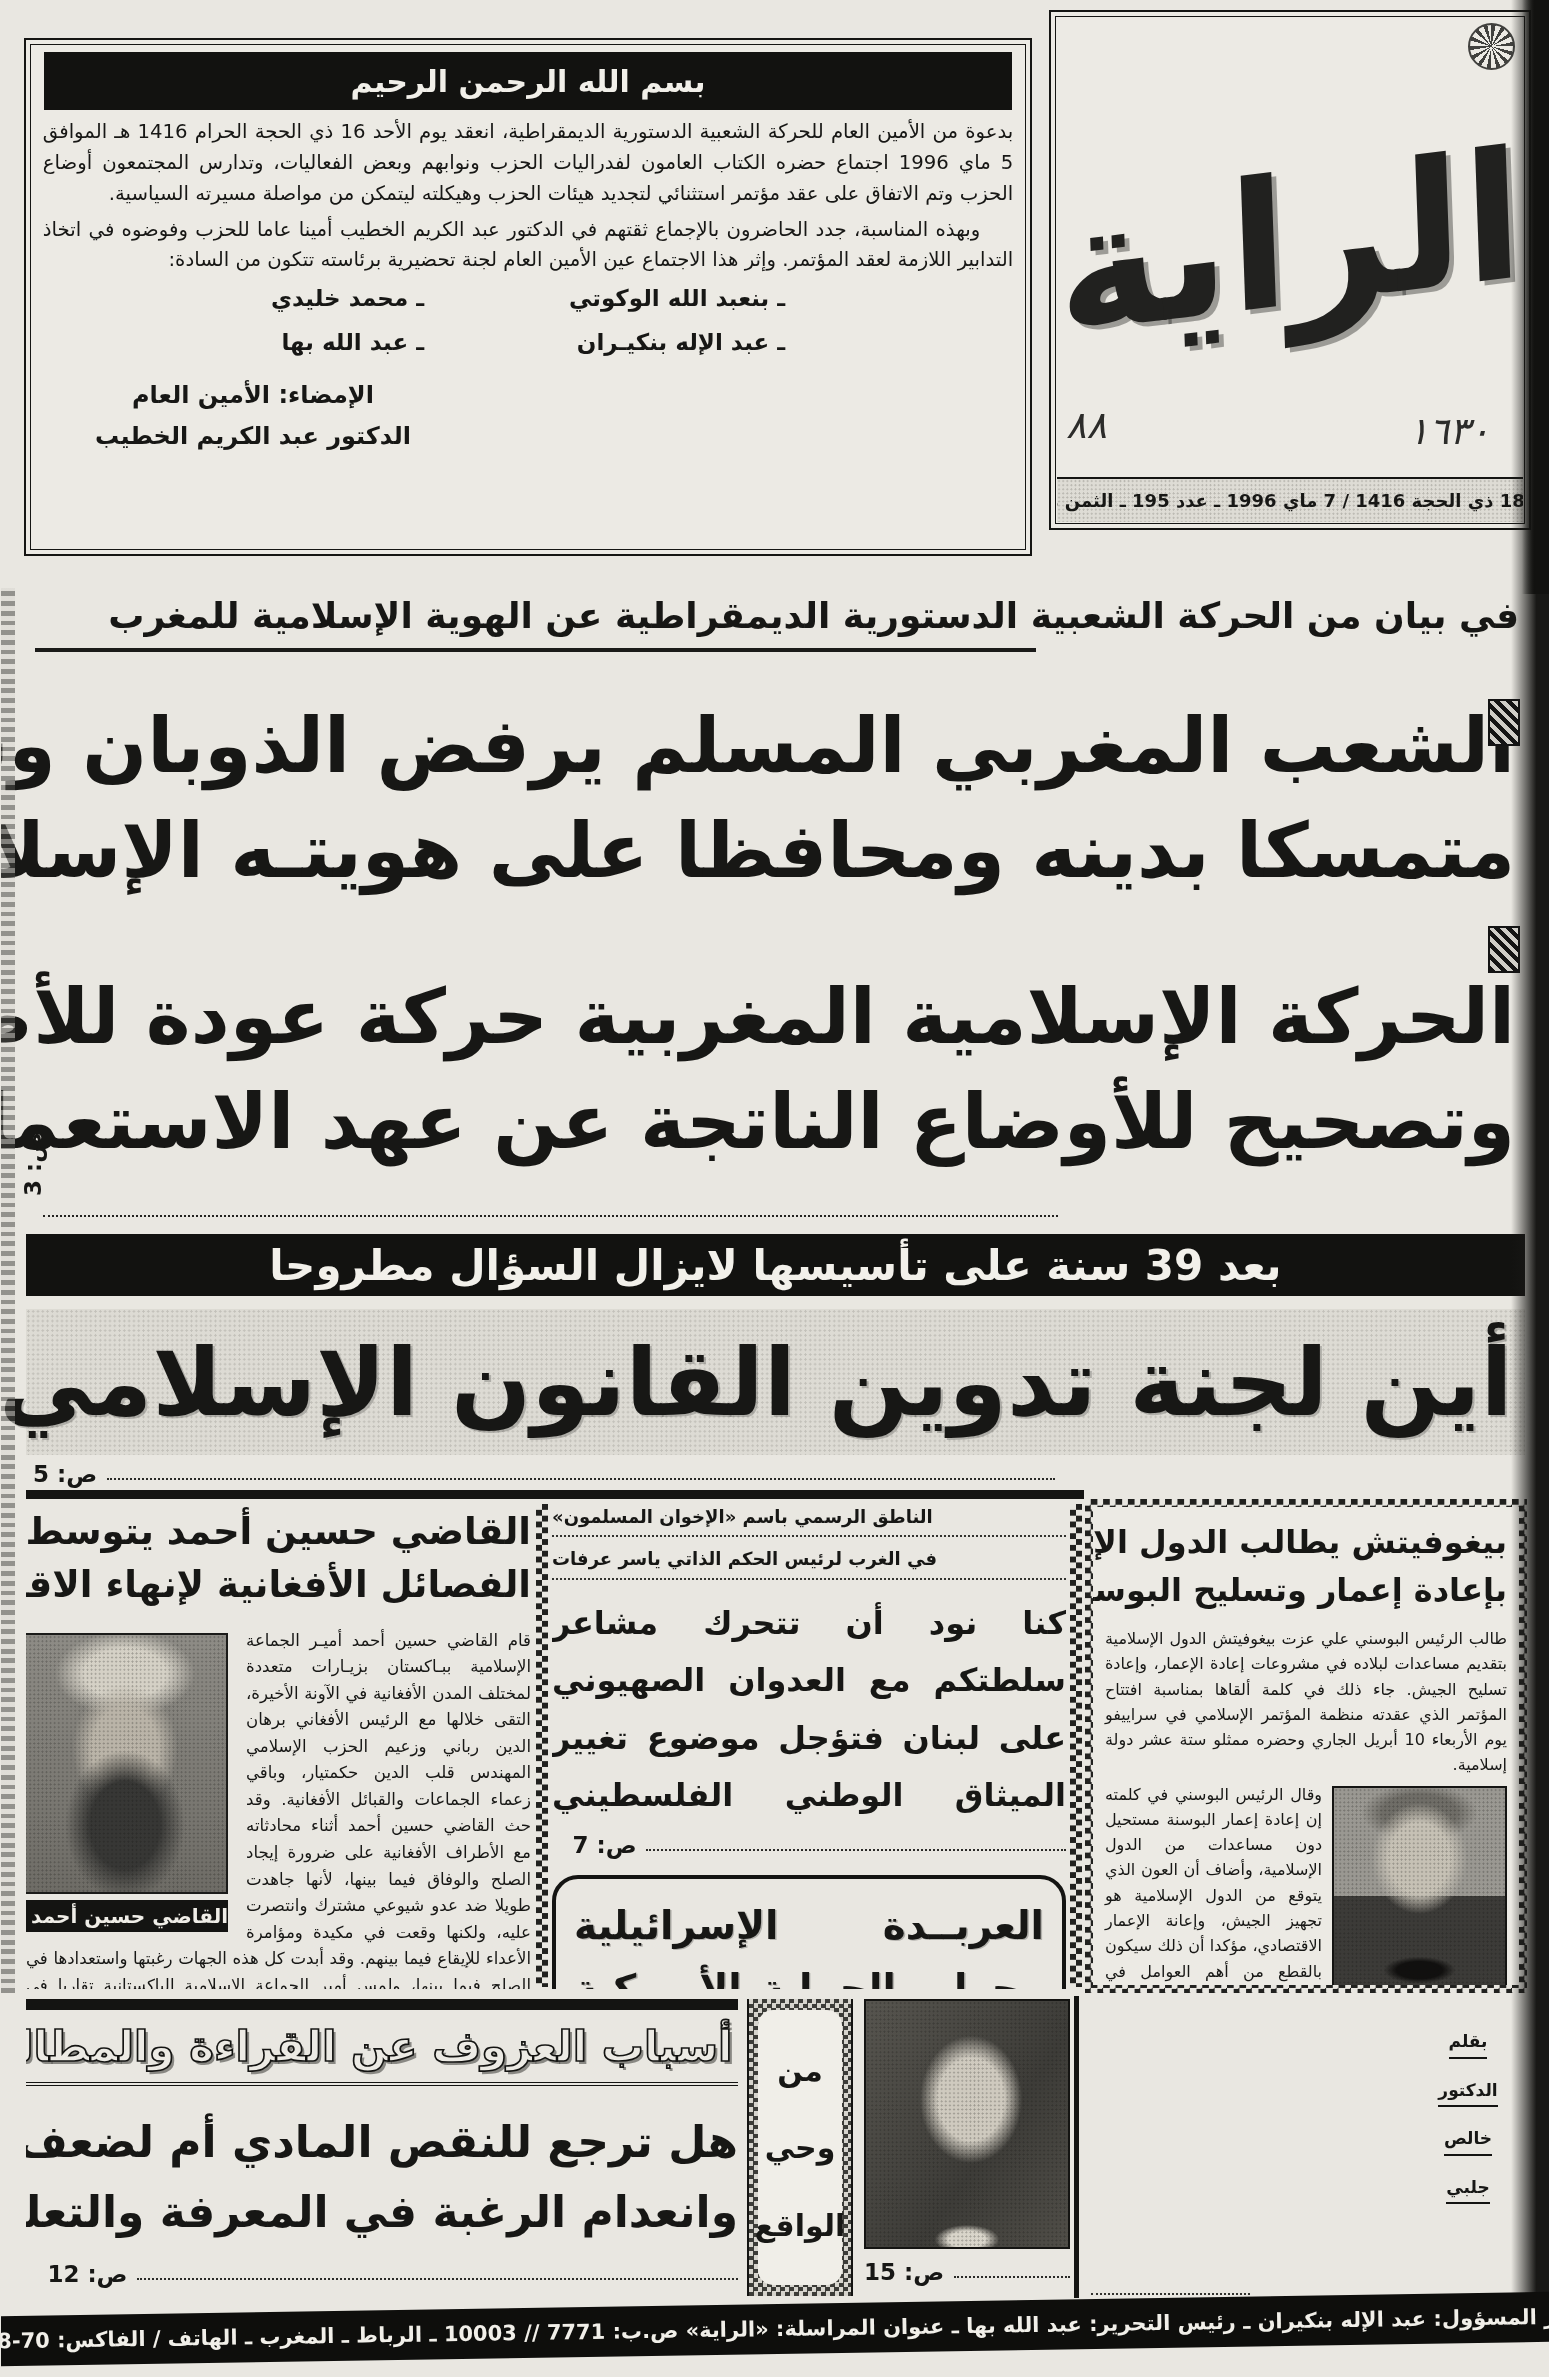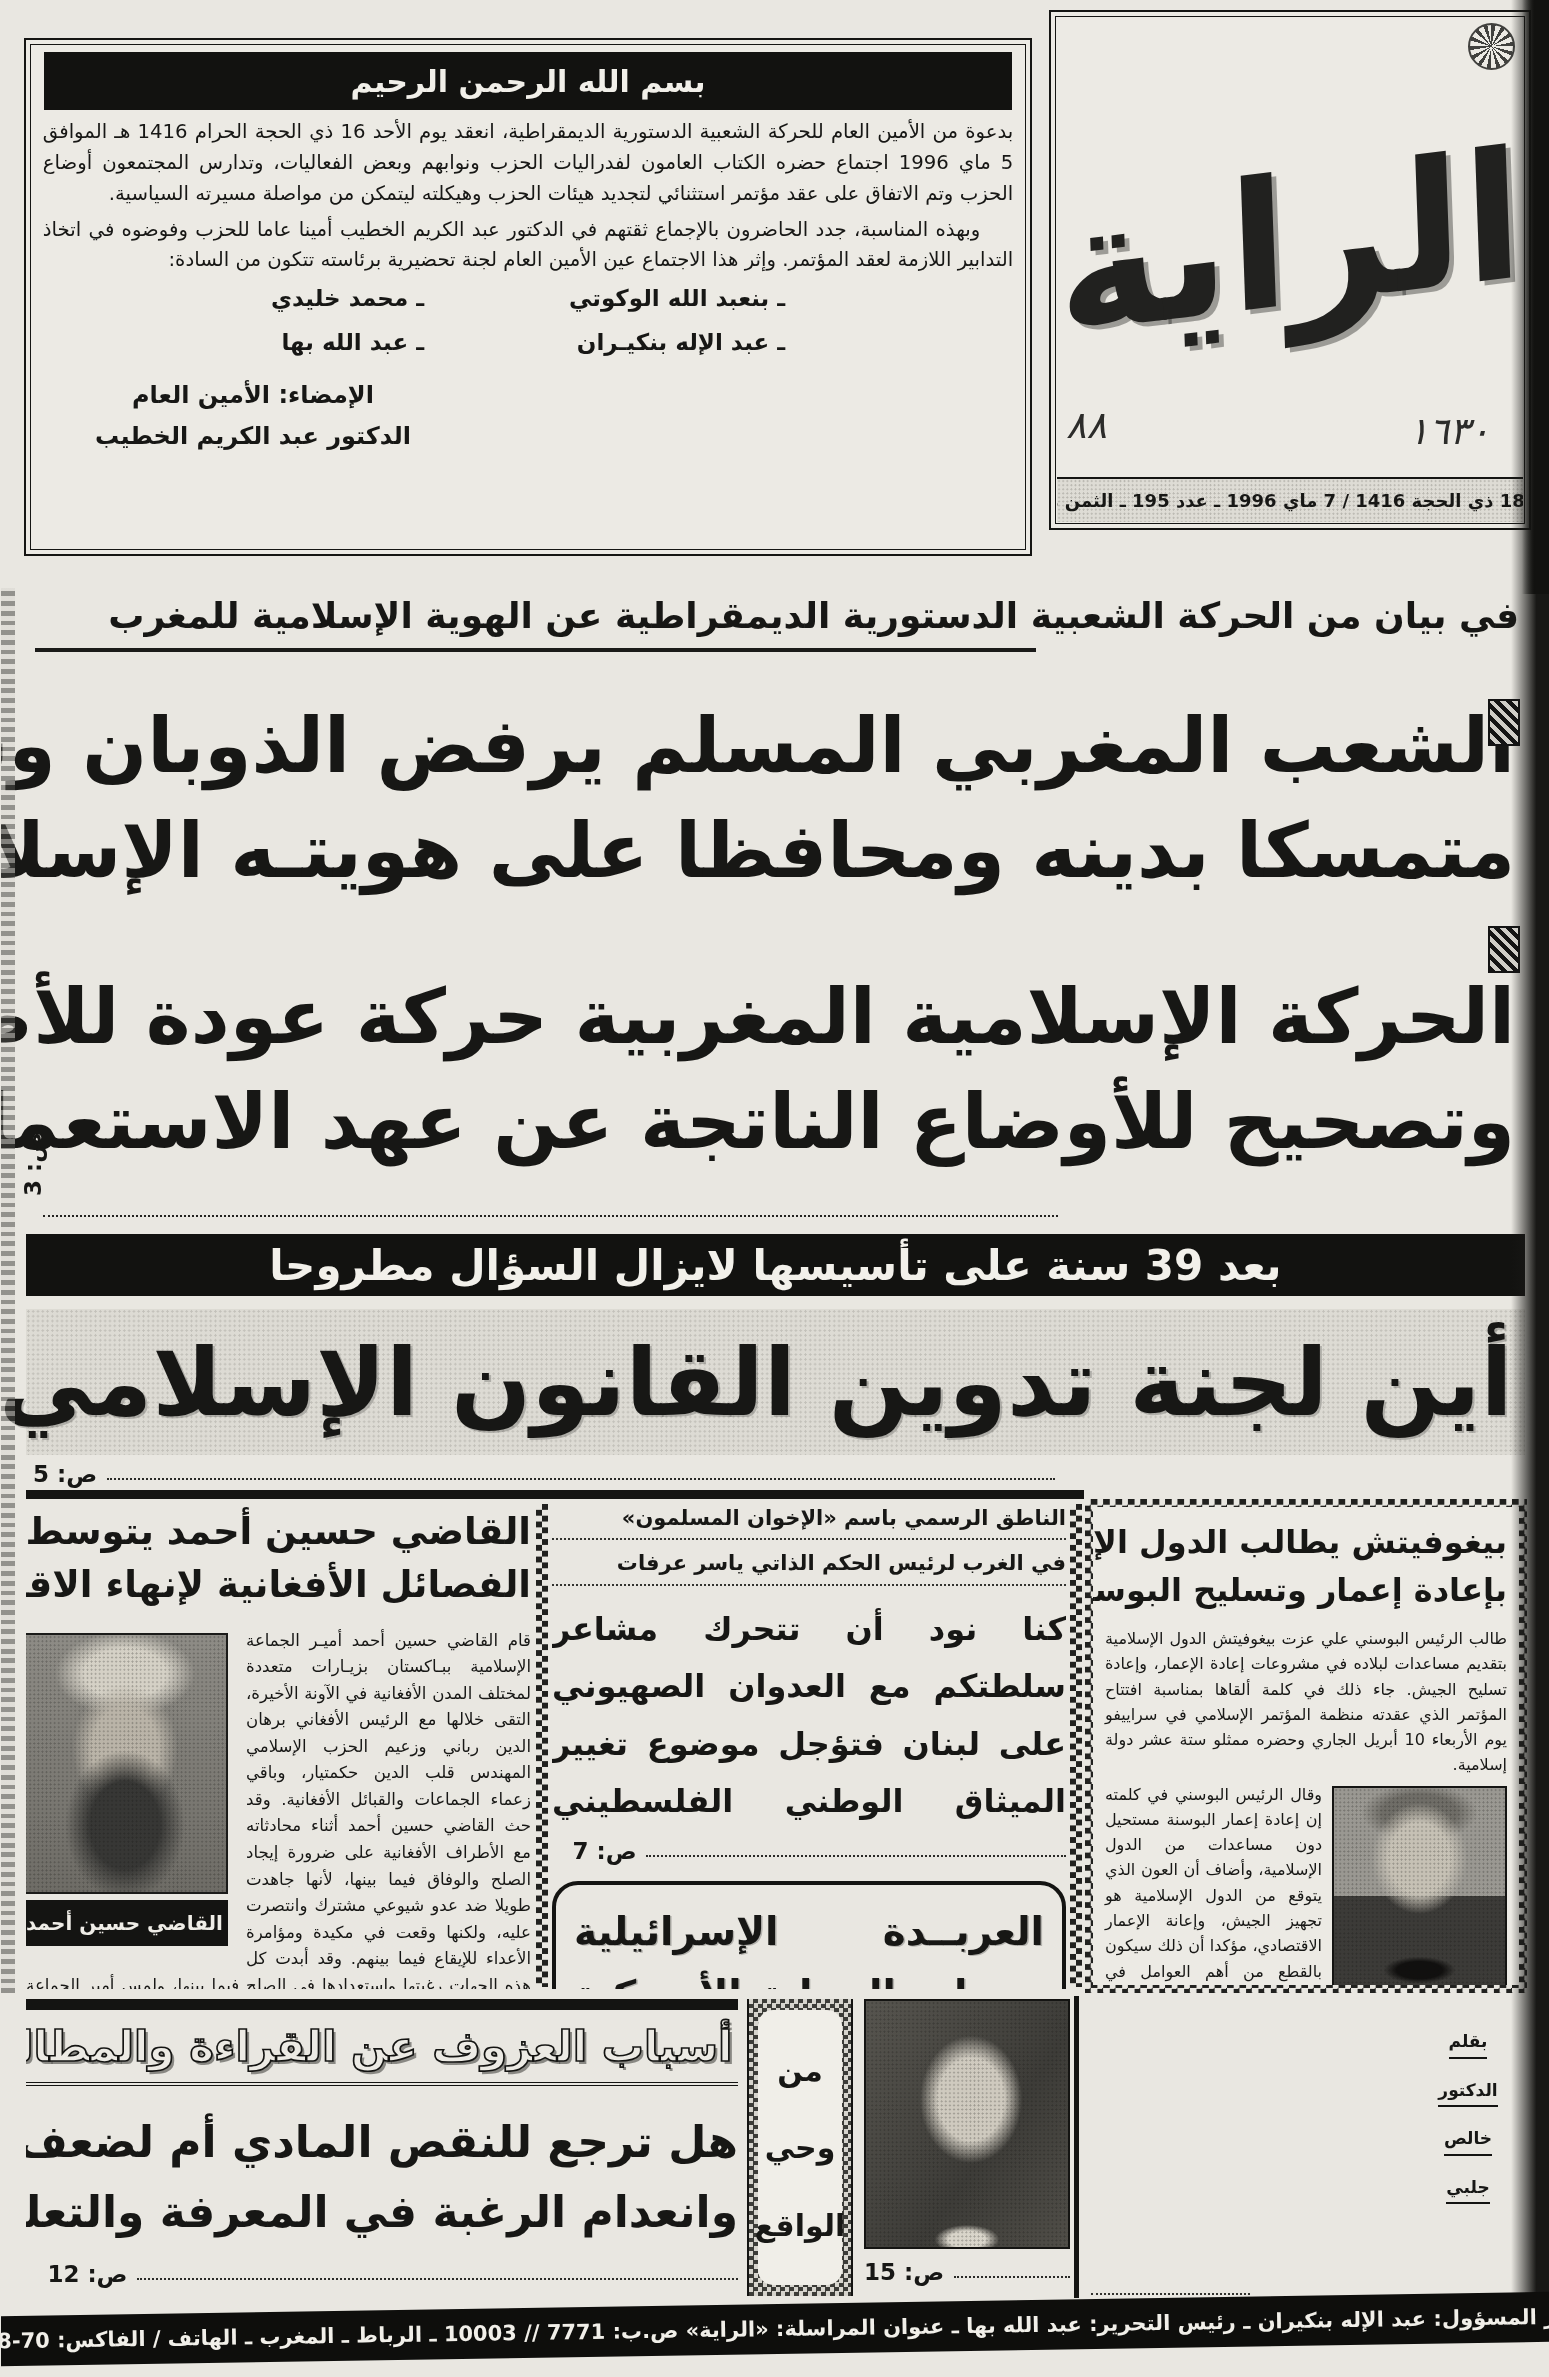--- a/index.html
+++ b/index.html
@@ -92,24 +92,24 @@
   .col-left{left:26px;width:505px;height:483px;}
   .cl-head{font-size:37px;font-weight:bold;line-height:1.42;text-align:justify;text-align-last:justify;}
   .cl-body{margin-top:16.6px;font-size:16.6px;line-height:1.6;text-align:justify;}
   .qadi-fig{float:left;width:202px;margin:5.5px 18px 4.1px 0;}
   .qadi-photo{width:202px;height:257px;border:2.8px solid #1b1b19;position:relative;overflow:hidden;
     background:
       radial-gradient(ellipse 83px 104px at 50% 74%,#373735 42%,rgba(55,55,53,0) 72%),
       radial-gradient(ellipse 72px 88px at 50% 44%,#bab4a8 46%,rgba(186,180,168,0) 73%),
       radial-gradient(ellipse 97px 59px at 50% 15%,#d5d1c6 42%,rgba(213,209,198,0) 72%),
       linear-gradient(180deg,#8e8c86,#6e6c66);}
-  .cap{margin-top:5.5px;background:#141412;color:#efede7;text-align:left;
-    font-size:20px;font-weight:bold;padding:7px 0;}
+  .cap{margin-top:5.5px;background:#141412;color:#efede7;text-align:right;
+    font-size:20px;font-weight:bold;padding:0 0;}
   .col-mid{left:552px;width:514px;height:483px;}
-  .mk{font-size:21px;font-weight:bold;text-align:right;padding-bottom:8.3px;
+  .mk{font-size:18px;font-weight:bold;text-align:left;padding-bottom:8.3px;
     border-bottom:2.1px dotted #33332f;margin-bottom:11px;white-space:nowrap;}
   .mstate{margin-top:15px;font-size:32px;font-weight:bold;line-height:1.8;
     text-align:justify;text-align-last:justify;}
   .pr7{margin-top:7px;width:96%;}
   .isrbox{margin-top:16.6px;border:4.8px solid #141412;border-radius:26px;padding:16.6px 18px 8.3px;}
   .isr-l{font-size:39px;font-weight:bold;line-height:1.6;text-align:justify;text-align-last:justify;
     text-shadow:1.4px 1.4px 0 rgba(20,20,18,.25);}
   .col-right{left:1085px;top:1499px;width:442px;height:494px;padding:7.6px;box-sizing:border-box;
     background:repeating-conic-gradient(#21211f 0 25%,transparent 0 50%) 0 0/12.4px 12.4px;}
   .cr-in{background:#eceae4;width:100%;height:100%;box-sizing:border-box;

